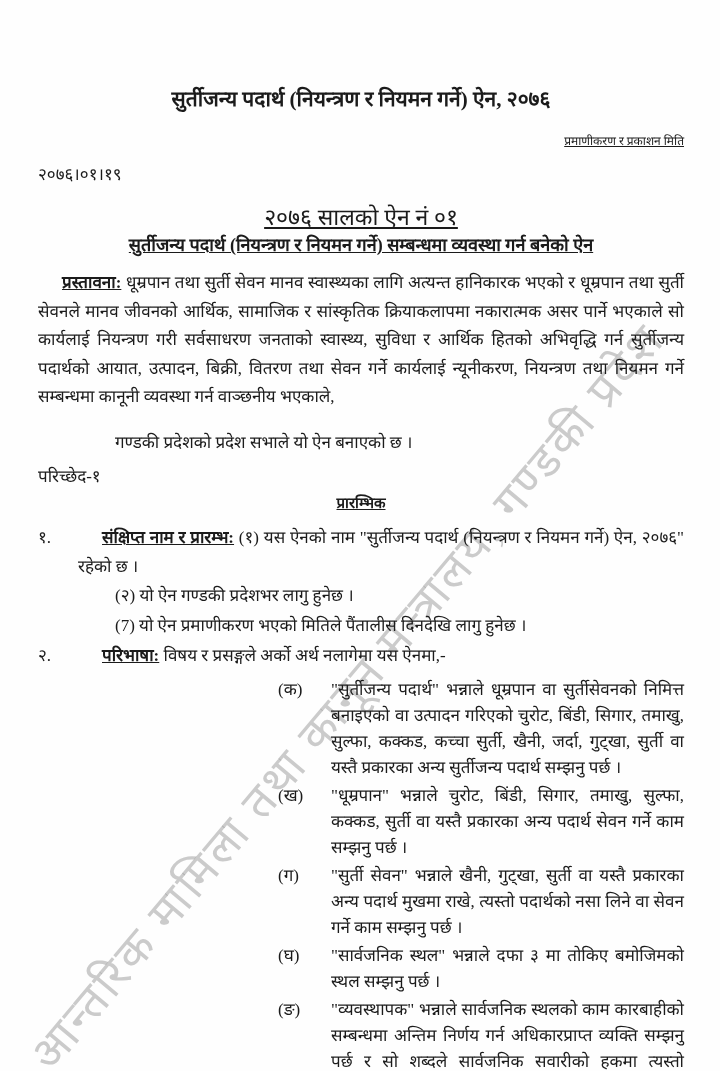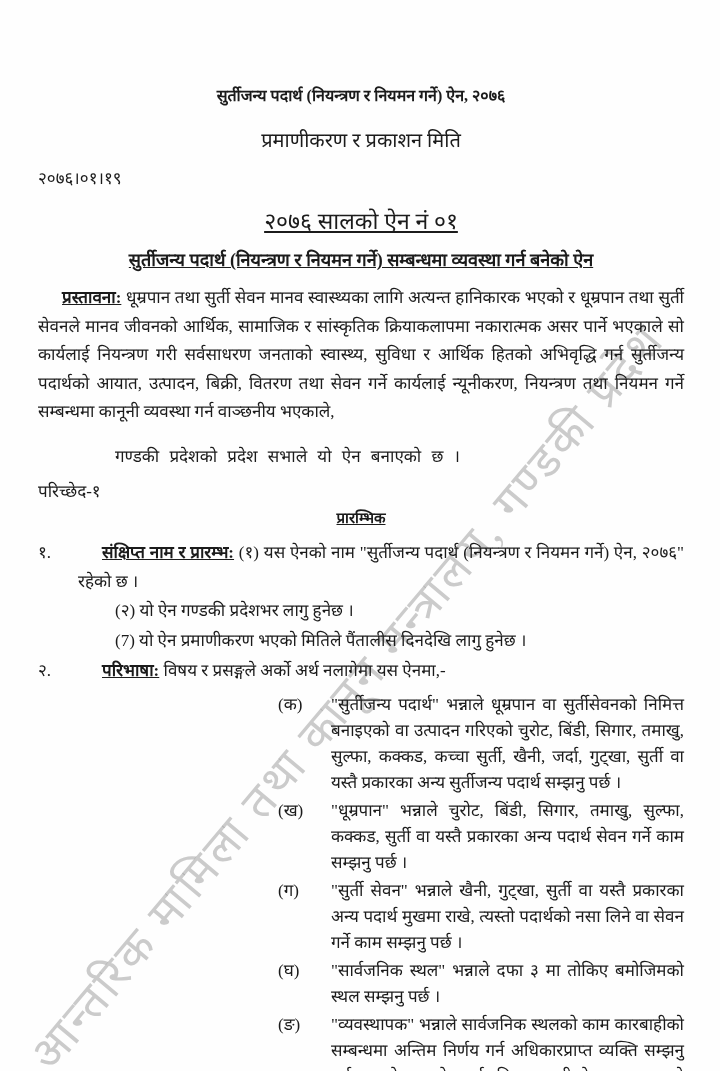--- a/index.html
+++ b/index.html
@@ -27,58 +27,57 @@
     position:absolute;
     left:38px; top:0;
     width:646px;
     z-index:1;
   }
   .bu { font-weight:bold; text-decoration:underline;margin-left:24px; }
 
   .doc-title {
     margin-top:84px;
     text-align:center;
-    font-size:16px;
+    font-size:21px;
     font-weight:bold;
   }
   .cert-label {
     margin-top:20px;
-    text-align:center;
-    font-size:20px;
+    text-align:right;
+    font-size:12px;
+    text-decoration:underline;
   }
   .cert-date {
     margin-top:13px;
     text-align:left;
     font-size:17px;
   }
   .act-number {
     margin-top:15px;
     text-align:center;
     font-size:23px;
     text-decoration:underline;
   }
   .act-subtitle {
-    margin-top:11px;
     text-align:center;
     font-size:18px;
     font-weight:bold;
     text-decoration:underline;
   }
   .preamble {
     margin-top:13px;
     font-size:17px;
     line-height:28.5px;
     text-align:justify;
   }
   .enact-line {
     margin-top:5px;
     margin-left:77px;
     font-size:17px;
     line-height:28.5px;
-    font-family:Liberation Mono, monospace;
   }
   .chapter-number {
     margin-top:7px;
     text-align:left;
     font-size:17px;
   }
   .chapter-title {
     margin-top:5px;
     text-align:center;
     font-size:15px;

